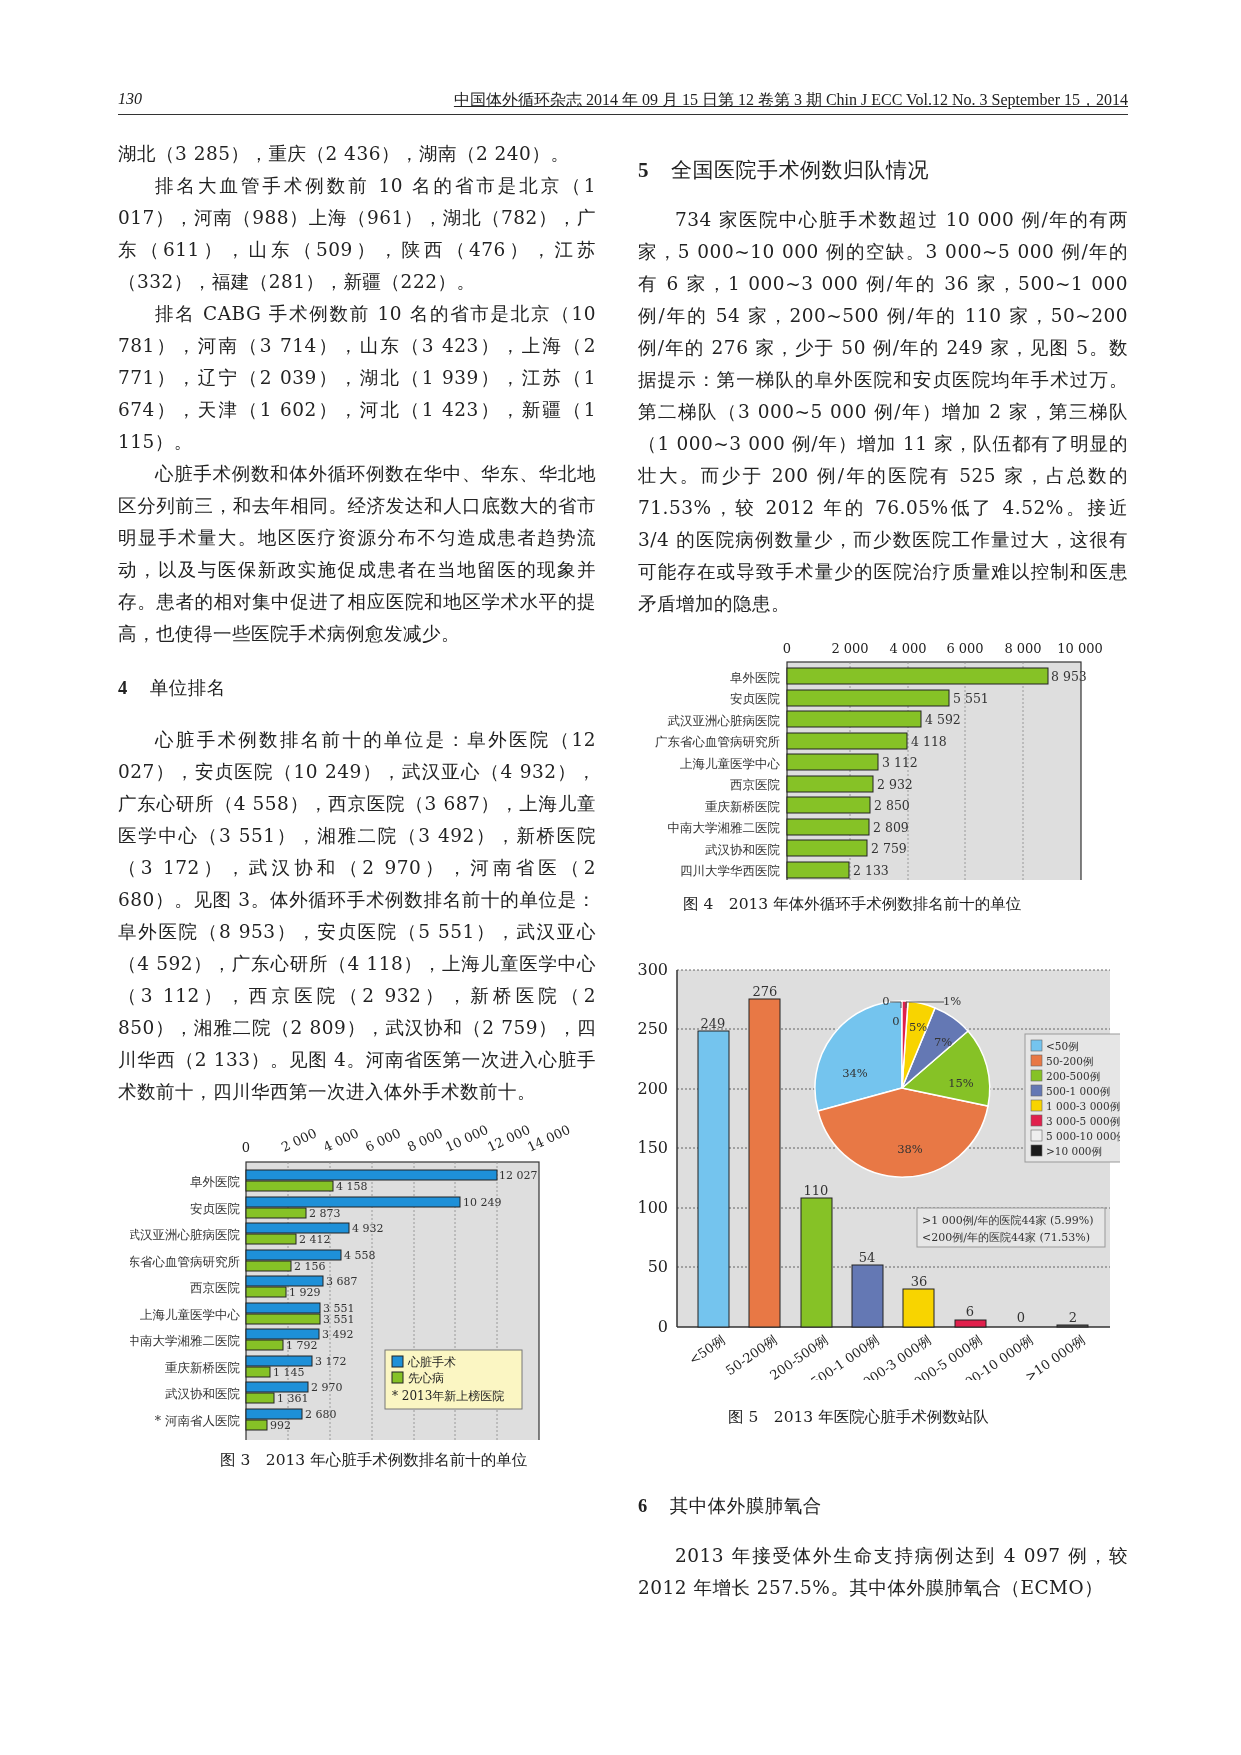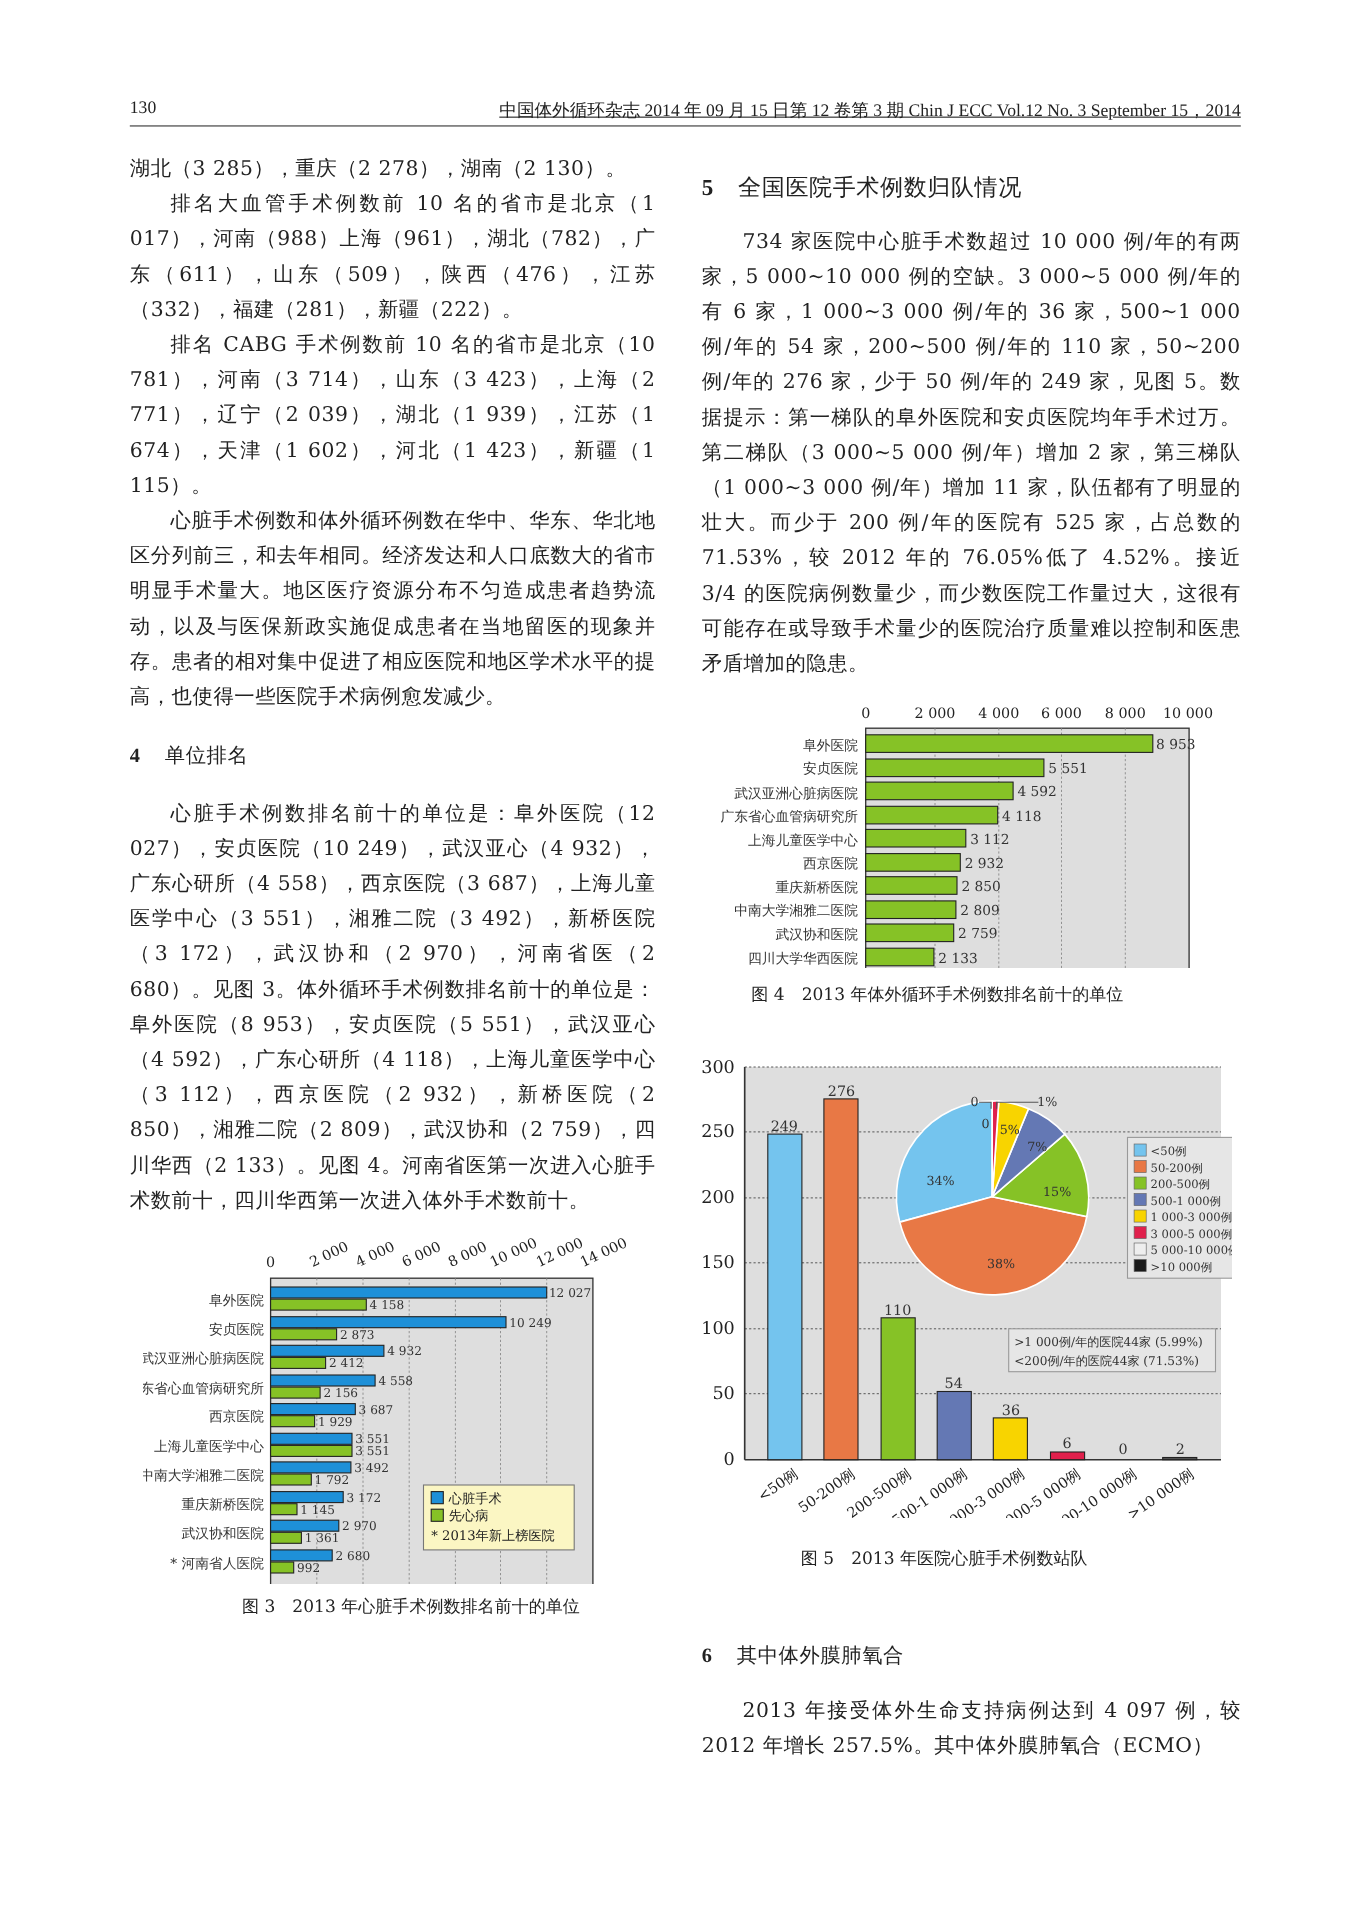--- a/index.html
+++ b/index.html
@@ -1,18 +1,18 @@
 <!DOCTYPE html>
 <html><head>
 <meta charset="utf-8">
 <style>
   html, body { margin:0; padding:0; background:#ffffff; }
   body { width:1241px; height:1755px; position:relative; font-family:"DejaVu Serif", "Liberation Serif", serif; color:#222; overflow:hidden; }
   .header { position:absolute; left:118px; top:84px; width:1010px; height:30px; border-bottom:1.5px solid #333; font-family:"Liberation Serif", serif; font-size:16px; }
-  .header .page-no { position:absolute; left:0; top:6px; }
+  .header .page-no { position:absolute; left:0; top:6px;font-style:italic; }
   .header .journal { position:absolute; right:0; top:6px; white-space:nowrap;text-decoration:underline; }
   .col { position:absolute; font-size:18.5px; line-height:32px; letter-spacing:0.5px; text-align:justify; }
   .col-left { left:118px; top:138px; width:478px; }
   .col-right { left:638px; top:150px; width:490px; }
   .p { margin:0; }
   .indent { text-indent:2em; }
   .section-title { font-weight:normal; margin:14px 0 14px 0; }
   .section-title .num { font-weight:bold; font-family:"Liberation Serif", serif; margin-right:22px; }
   .caption { position:absolute; font-size:15.5px; text-align:left; color:#222; white-space:nowrap; }
   .chart { position:absolute; }
@@ -20,21 +20,21 @@
 </style>
 </head>
 <body>
 
 <div class="header">
   <span class="page-no">130</span>
   <span class="journal">中国体外循环杂志 2014 年 09 月 15 日第 12 卷第 3 期 Chin J ECC Vol.12 No. 3 September 15，2014</span>
 </div>
 
 <div class="col col-left">
-  <p class="p">湖北（3 285），重庆（2 278），湖南（2 130）。</p>
+  <p class="p">湖北（3 285），重庆（2 436），湖南（2 240）。</p>
   <p class="p indent">排名大血管手术例数前 10 名的省市是北京（1 017），河南（988）上海（961），湖北（782），广东（611），山东（509），陕西（476），江苏（332），福建（281），新疆（222）。</p>
   <p class="p indent">排名 CABG 手术例数前 10 名的省市是北京（10 781），河南（3 714），山东（3 423），上海（2 771），辽宁（2 039），湖北（1 939），江苏（1 674），天津（1 602），河北（1 423），新疆（1 115）。</p>
   <p class="p indent">心脏手术例数和体外循环例数在华中、华东、华北地区分列前三，和去年相同。经济发达和人口底数大的省市明显手术量大。地区医疗资源分布不匀造成患者趋势流动，以及与医保新政实施促成患者在当地留医的现象并存。患者的相对集中促进了相应医院和地区学术水平的提高，也使得一些医院手术病例愈发减少。</p>
   <h3 class="p section-title" style="font-size:18.5px;margin-top:22px;margin-bottom:20px;">
     <span class="num">4</span><span>单位排名</span>
   </h3>
   <p class="p indent">心脏手术例数排名前十的单位是：阜外医院（12 027），安贞医院（10 249），武汉亚心（4 932），广东心研所（4 558），西京医院（3 687），上海儿童医学中心（3 551），湘雅二院（3 492），新桥医院（3 172），武汉协和（2 970），河南省医（2 680）。见图 3。体外循环手术例数排名前十的单位是：阜外医院（8 953），安贞医院（5 551），武汉亚心（4 592），广东心研所（4 118），上海儿童医学中心（3 112），西京医院（2 932），新桥医院（2 850），湘雅二院（2 809），武汉协和（2 759），四川华西（2 133）。见图 4。河南省医第一次进入心脏手术数前十，四川华西第一次进入体外手术数前十。</p>
 </div>
 
 <div class="chart" style="left:130px;top:1120px;width:460px;height:320px;">

